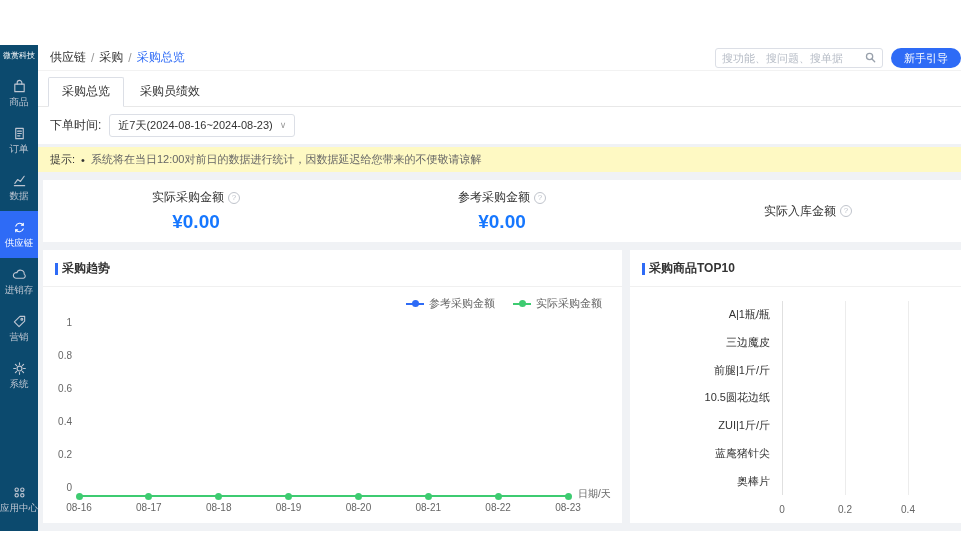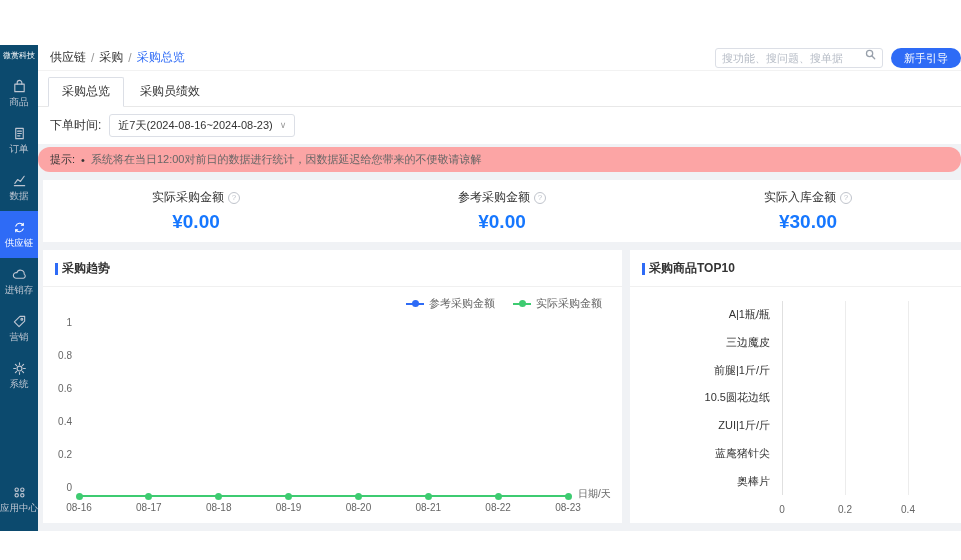--- a/index.html
+++ b/index.html
@@ -24,36 +24,36 @@
 
   
   .main { flex:1; min-width:0; display:flex; flex-direction:column; background:#f0f2f5; }
 
   .topbar { background:#fff; height:26px; display:flex; align-items:center; padding-left:12px; border-bottom:1px solid #f2f2f2; }
   .breadcrumb { display:flex; align-items:center; font-size:12px; }
   .crumb { color:#333; cursor:pointer; }
   .crumb.current { color:#2e6bf6; }
   .crumb-sep { color:#999; margin:0 5px; }
   .topbar-right { margin-left:auto; display:flex; align-items:center; gap:8px; }
-  .searchbox { width:168px; height:20px; border:1px solid #dcdfe6; border-radius:3px; background:#fff; display:flex; padding:0 6px; }
+  .searchbox { width:168px; height:20px; border:1px solid #dcdfe6; border-radius:3px; background:#fff; display:flex; align-items:center; padding:0 6px; }
   .searchbox input { border:none; outline:none; flex:1; min-width:0; font-size:11px; color:#333; font-family:inherit; background:transparent; }
   .searchbox input::placeholder { color:#b6bcc6; }
   .search-ic svg { width:11px; height:11px; display:block; stroke:#98a0ab; fill:none; stroke-width:1.4; stroke-linecap:round; }
   .guide-btn { background:#2e6bf6; color:#fff; font-size:11px; height:20px; line-height:20px; padding:0 13px; border:none; border-radius:10px; cursor:pointer; font-family:inherit; white-space:nowrap; }
 
   .tabsbar { background:#fff; padding:6px 10px 0; display:flex; gap:2px; border-bottom:1px solid #e8e8e8; }
   .tab { font-size:12px; color:#333; padding:5px 13px 6px; cursor:pointer; border:1px solid transparent; border-bottom:none; }
   .tab.active { border-color:#dcdfe6; background:#fff; border-radius:2px 2px 0 0; margin-bottom:-1px; border-bottom:1px solid #fff; }
 
   .filterbar { background:#fff; padding:7px 12px; display:flex; align-items:center; gap:8px; }
   .filter-label { font-size:12px; color:#333; }
   .select { border:1px solid #dcdfe6; border-radius:3px; background:#fff; font-size:11px; color:#333; padding:3px 8px; display:flex; align-items:center; gap:7px; cursor:pointer; }
   .chev { color:#999; font-size:9px; line-height:1; }
 
-  .notice { background:#fca5a5; margin-top:3px; padding:5px 12px; font-size:11px; color:#666; display:flex; align-items:center; gap:6px; white-space:nowrap; overflow:hidden;border-radius:12px; }
+  .notice { background:#fef9c3; margin-top:3px; padding:5px 12px; font-size:11px; color:#666; display:flex; align-items:center; gap:6px; white-space:nowrap; overflow:hidden; }
   .notice-prefix { color:#333; }
   .notice-dot { color:#333; }
 
   .stats { background:#fff; margin:8px 0 0 5px; height:62px; display:flex; align-items:center; }
   .stat { flex:1; text-align:center; }
   .stat-label { font-size:12px; color:#333; display:inline-flex; align-items:center; gap:4px; }
   .q-icon { width:12px; height:12px; border:1px solid #c0c4cc; border-radius:50%; color:#c0c4cc; font-size:8px; line-height:10px; text-align:center; display:inline-block; cursor:pointer; }
   .q-icon::before { content:"?"; }
   .stat-value { margin-top:5px; font-size:19px; font-weight:bold; color:#1677ff; }
 
@@ -238,21 +238,20 @@
           <span>参考采购金额</span>
           <span class="q-icon"></span>
         </span>
         <div class="stat-value">¥0.00</div>
       </div>
       <div class="stat">
         <span class="stat-label">
           <span>实际入库金额</span>
           <span class="q-icon"></span>
         </span>
-        <div class="stat-value">¥30.00</div>
       </div>
     </div>
 
     <div class="charts">
 
       <section class="panel trend">
         <div class="panel-head">
           <span class="panel-accent"></span>
           <span class="panel-title">采购趋势</span>
         </div>

